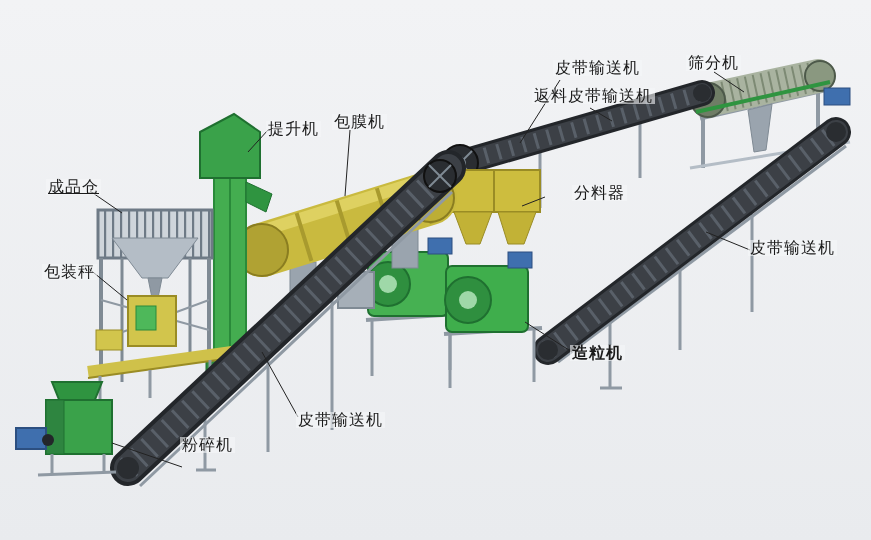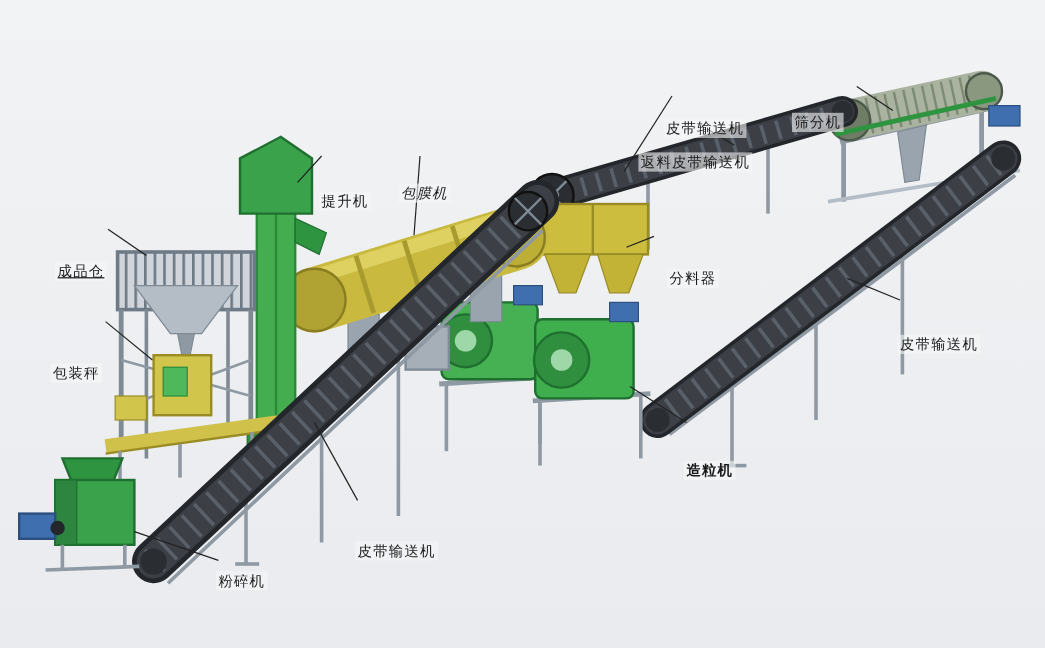--- a/index.html
+++ b/index.html
@@ -5,28 +5,27 @@
   html,body{margin:0;padding:0;}
   body{
     width:871px;height:540px;overflow:hidden;
     font-family:"DejaVu Sans","Liberation Sans",sans-serif;
     background:#eef0f3;
   }
   .stage{position:relative;width:871px;height:540px;background:linear-gradient(#f2f3f5,#e9ebee);}
   .stage svg{position:absolute;left:0;top:0;}
   .mlabel{
     position:absolute;
-    font-size:12px;
+    font-size:16px;
     color:#1b1b1b;
     letter-spacing:1px;
     white-space:nowrap;
     background:rgba(245,246,248,0.6);
     padding:0 2px;
     line-height:16px;
-    margin-top:39px;
   }
 </style>
 </head>
 <body>
 
 <div class="stage">
 
 <svg width="871" height="540" viewBox="0 0 871 540">
   <defs>
     <pattern id="fence" width="8" height="12" patternUnits="userSpaceOnUse">
@@ -185,23 +184,23 @@
     <line x1="750" y1="250" x2="706" y2="232"></line>
     <line x1="572" y1="352" x2="525" y2="322"></line>
     <line x1="298" y1="417" x2="262" y2="352"></line>
     <line x1="182" y1="467" x2="112" y2="443"></line>
   </g>
 </svg>
 
   <div class="mlabel" style="left:46px;  top:179px;text-decoration:underline;">成品仓</div>
   <div class="mlabel" style="left:42px;  top:264px;">包装秤</div>
   <div class="mlabel" style="left:266px; top:121px;">提升机</div>
-  <div class="mlabel" style="left:332px; top:114px;font-style:italic;">包膜机</div>
+  <div class="mlabel" style="left:332px; top:114px;">包膜机</div>
   <div class="mlabel" style="left:553px; top:60px;">皮带输送机</div>
   <div class="mlabel" style="left:532px; top:88px;">返料皮带输送机</div>
-  <div class="mlabel" style="left:660px; top:55px;">筛分机</div>
-  <div class="mlabel" style="left:556px; top:185px;">分料器</div>
+  <div class="mlabel" style="left:686px; top:55px;">筛分机</div>
+  <div class="mlabel" style="left:572px; top:185px;">分料器</div>
   <div class="mlabel" style="left:748px; top:240px;">皮带输送机</div>
   <div class="mlabel" style="left:570px; top:345px;font-weight:bold;">造粒机</div>
   <div class="mlabel" style="left:296px; top:412px;">皮带输送机</div>
   <div class="mlabel" style="left:180px; top:437px;">粉碎机</div>
 
 </div>
 
 </body></html>

